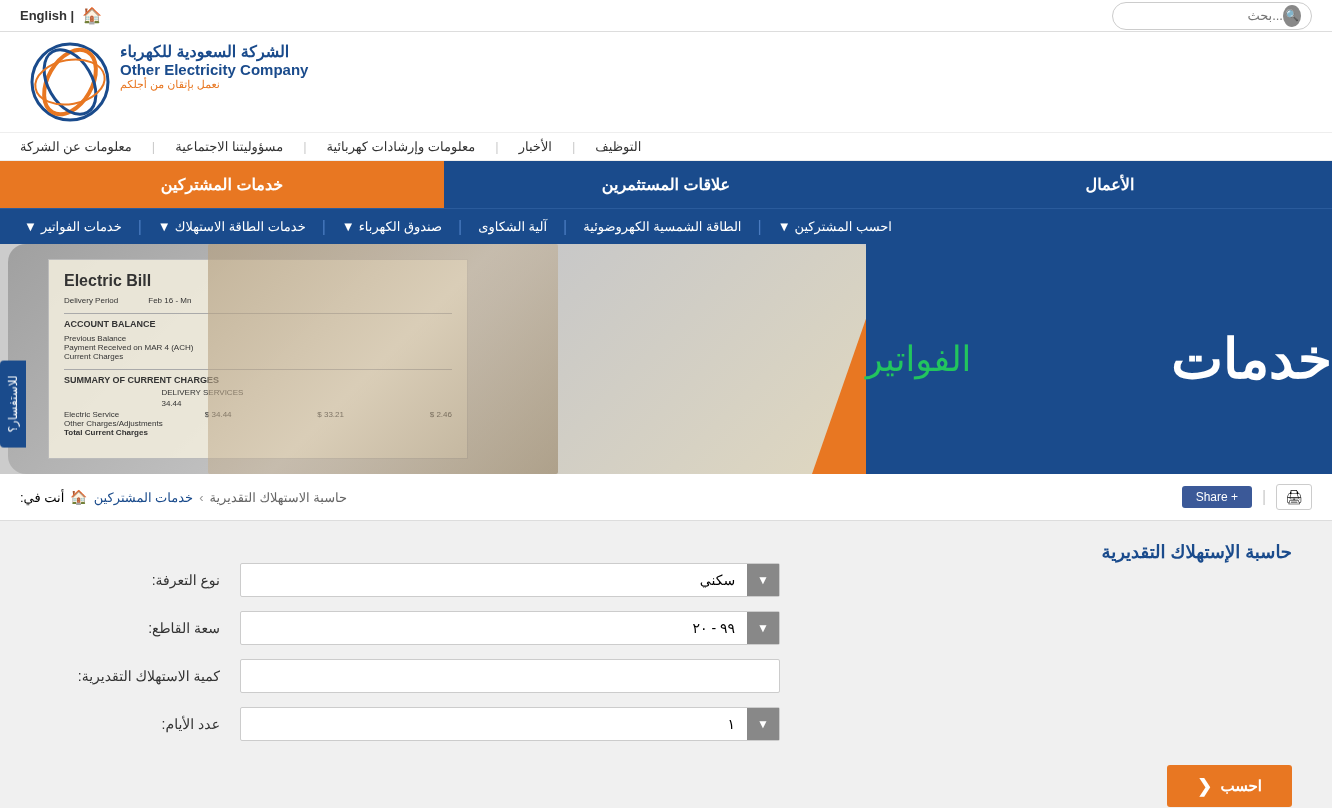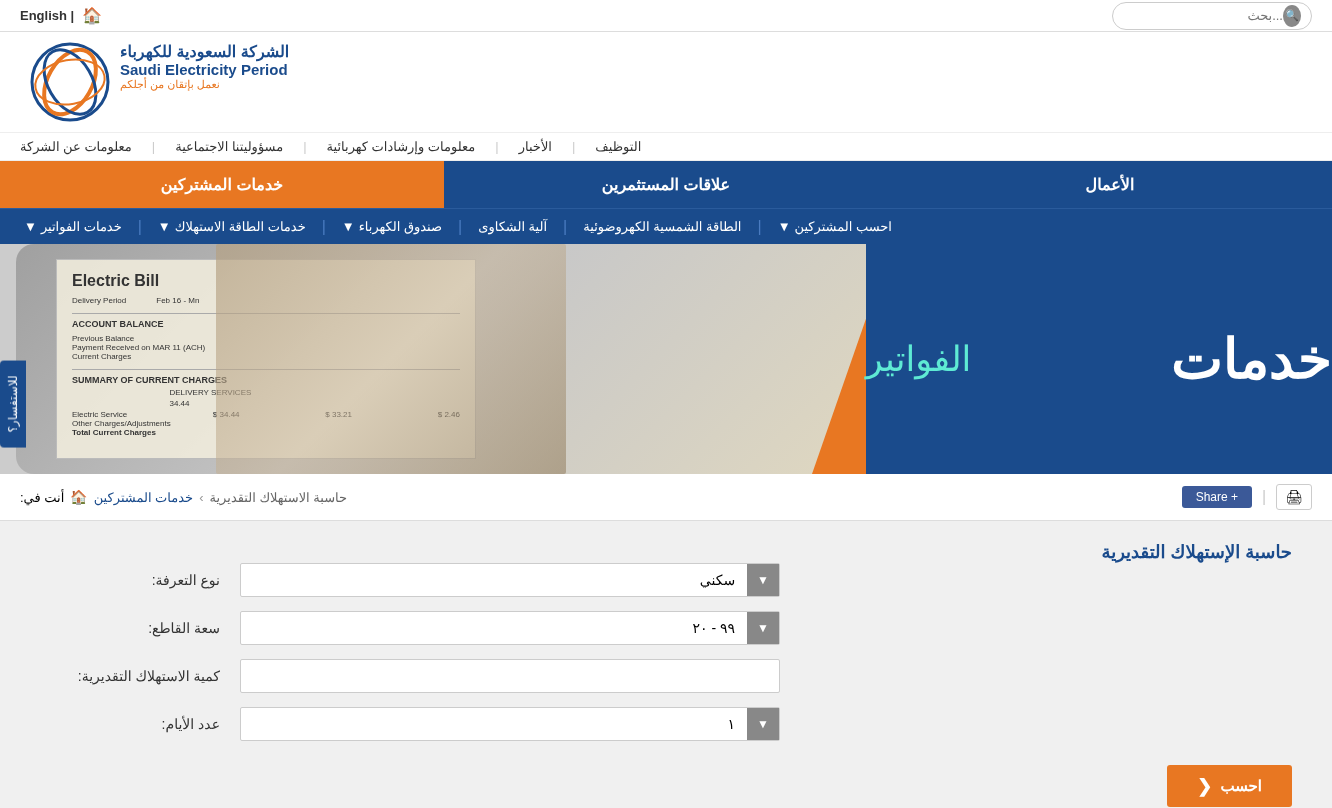--- a/index.html
+++ b/index.html
@@ -171,21 +171,21 @@
 
     
     .hero {
       position: relative;
       height: 230px;
       overflow: hidden;
       background: #ccc;
     }
     .hero-bill-bg {
       position: absolute;
-      left: 16px;
+      left: 8px;
       top: 0;
       width: 65%;
       height: 100%;
       background: linear-gradient(135deg, #a0a0a0, #c8c8c8, #e0d8c0);
       display: flex;
       align-items: center;
       justify-content: center;
       border-radius: 18px;
     }
     .hero-triangle {
@@ -211,21 +211,21 @@
       justify-content: space-between;
     }
     .hero-title-ar {
       color: #fff;
       font-size: 55px;
       font-weight: bold;
       text-align: center;
       line-height: 1;
     }
     .hero-subtitle-ar {
-      color: #5eead4;
+      color: #22c55e;
       font-size: 35px;
       text-align: center;
     }
 
     
     .side-tab {
       position: fixed;
       left: 0;
       top: 50%;
       transform: translateY(-50%);
@@ -402,21 +402,21 @@
     <div class="logo-circle">
       <svg viewBox="0 0 80 80" xmlns="http://www.w3.org/2000/svg">
         <ellipse cx="40" cy="40" rx="38" ry="38" fill="none" stroke="#1a4b8c" stroke-width="3"></ellipse>
         <ellipse cx="40" cy="40" rx="22" ry="35" fill="none" stroke="#e87722" stroke-width="4" transform="rotate(30 40 40)"></ellipse>
         <ellipse cx="40" cy="40" rx="22" ry="35" fill="none" stroke="#1a4b8c" stroke-width="3" transform="rotate(-30 40 40)"></ellipse>
         <ellipse cx="40" cy="40" rx="22" ry="35" fill="none" stroke="#e87722" stroke-width="2" transform="rotate(80 40 40)"></ellipse>
       </svg>
     </div>
     <div class="logo-text">
       <div class="arabic-name">الشركة السعودية للكهرباء</div>
-      <div class="english-name">Saudi Electricity Period</div>
+      <div class="english-name">Other Electricity Company</div>
       <div class="tagline">نعمل بإتقان من أجلكم</div>
     </div>
   </div>
 </div>
 
 <div class="nav-top">
   <a href="#">التوظيف</a>
   <span class="separator">|</span>
   <a href="#">الأخبار</a>
   <span class="separator">|</span>
@@ -478,21 +478,21 @@
       <div style="display:flex;gap:30px;margin-bottom:8px;font-size:8px;">
         <div>Delivery Period</div>
         <div>Feb 16 - Mn</div>
       </div>
       <div style="border-top:1px solid #aaa;padding-top:5px;margin-bottom:5px;font-weight:bold;font-size:9px;">ACCOUNT BALANCE</div>
       <div style="display:flex;justify-content:space-between;font-size:8px;">
           <span>Previous Balance</span>
           <span></span>
         </div>
       <div style="display:flex;justify-content:space-between;font-size:8px;">
-          <span>Payment Received on MAR 11 (ACH)</span>
+          <span>Payment Received on MAR 4 (ACH)</span>
           <span></span>
         </div>
       <div style="display:flex;justify-content:space-between;font-size:8px;">
           <span>Current Charges</span>
           <span></span>
         </div>
       <div style="border-top:1px solid #aaa;margin-top:8px;padding-top:5px;font-weight:bold;font-size:9px;">SUMMARY OF CURRENT CHARGES</div>
       <div style="display:grid;grid-template-columns:1fr 1fr 1fr 1fr;gap:2px;font-size:8px;margin-top:3px;">
         <span></span>
           <span>DELIVERY SERVICES</span>

